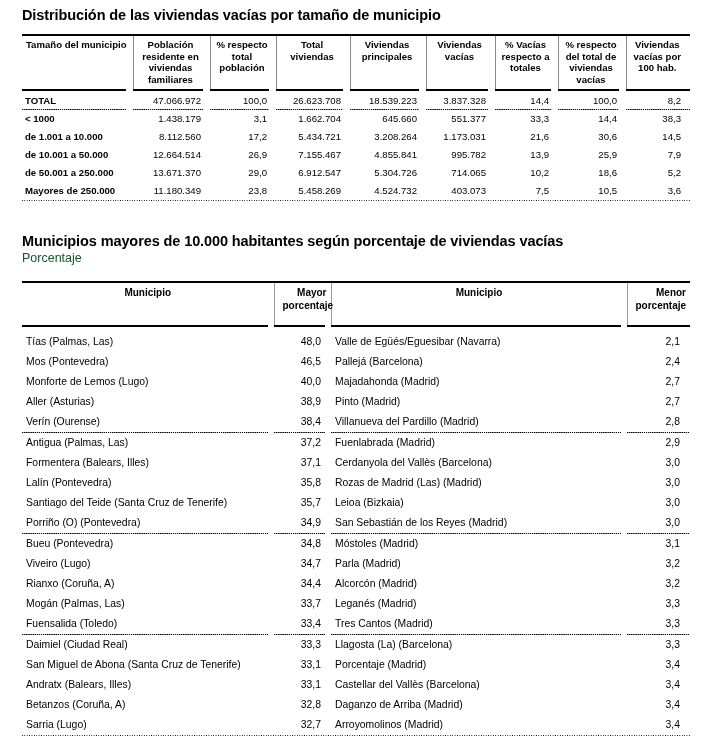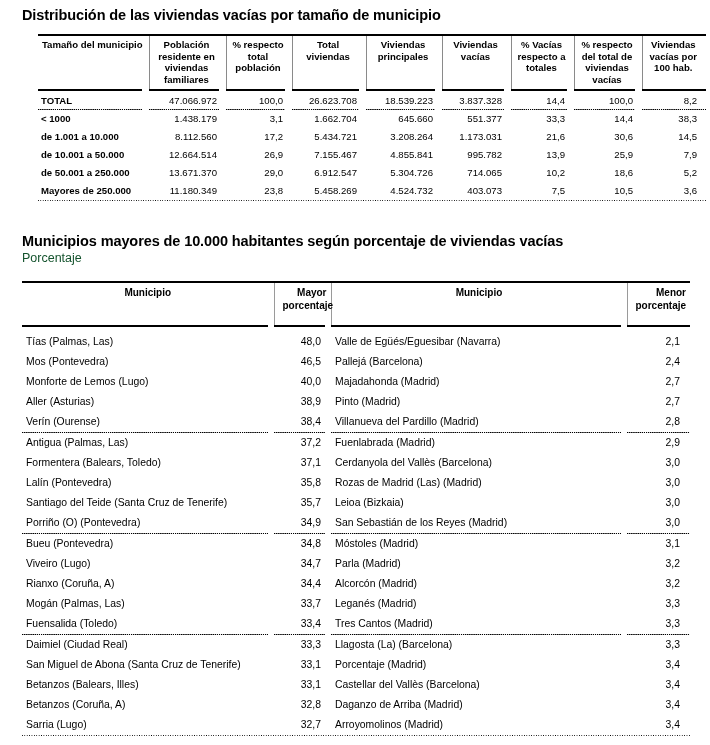--- a/index.html
+++ b/index.html
@@ -37,21 +37,21 @@
   .tbl {
     border-collapse: collapse;
     table-layout: fixed;
     font-size: 9.6px;
     line-height: 11.5px;
     color: #000;
   }
   .tbl td, .tbl th { padding: 0; margin: 0; vertical-align: top; }
 
   
-  #t1-wrap { position: absolute; left: 22px; top: 34px; width: 668px; margin-left: 16px; }
+  #t1-wrap { position: absolute; left: 22px; top: 34px; width: 668px; }
 
   .rule-top {
     height: 0;
     border-top: 2.2px solid #000;
     width: 100%;
   }
   .rule-bottom-wavy {
     height: 3px;
     width: 100%;
     background-image: repeating-linear-gradient(
@@ -403,21 +403,21 @@
             </td>
         </tr>
 
         <tr>
           <td class="d2">Antigua (Palmas, Las)</td>
           <td class="d2 num">37,2</td>
           <td class="d2">Fuenlabrada (Madrid)</td>
           <td class="d2 num">2,9</td>
         </tr>
         <tr>
-          <td class="d2">Formentera (Balears, Toledo)</td>
+          <td class="d2">Formentera (Balears, Illes)</td>
           <td class="d2 num">37,1</td>
           <td class="d2">Cerdanyola del Vallès (Barcelona)</td>
           <td class="d2 num">3,0</td>
         </tr>
         <tr>
           <td class="d2">Lalín (Pontevedra)</td>
           <td class="d2 num">35,8</td>
           <td class="d2">Rozas de Madrid (Las) (Madrid)</td>
           <td class="d2 num">3,0</td>
         </tr>
@@ -499,21 +499,21 @@
           <td class="d2">Llagosta (La) (Barcelona)</td>
           <td class="d2 num">3,3</td>
         </tr>
         <tr>
           <td class="d2">San Miguel de Abona (Santa Cruz de Tenerife)</td>
           <td class="d2 num">33,1</td>
           <td class="d2">Porcentaje (Madrid)</td>
           <td class="d2 num">3,4</td>
         </tr>
         <tr>
-          <td class="d2">Betanzos (Balears, Illes)</td>
+          <td class="d2">Andratx (Balears, Illes)</td>
           <td class="d2 num">33,1</td>
           <td class="d2">Castellar del Vallès (Barcelona)</td>
           <td class="d2 num">3,4</td>
         </tr>
         <tr>
           <td class="d2">Betanzos (Coruña, A)</td>
           <td class="d2 num">32,8</td>
           <td class="d2">Daganzo de Arriba (Madrid)</td>
           <td class="d2 num">3,4</td>
         </tr>

